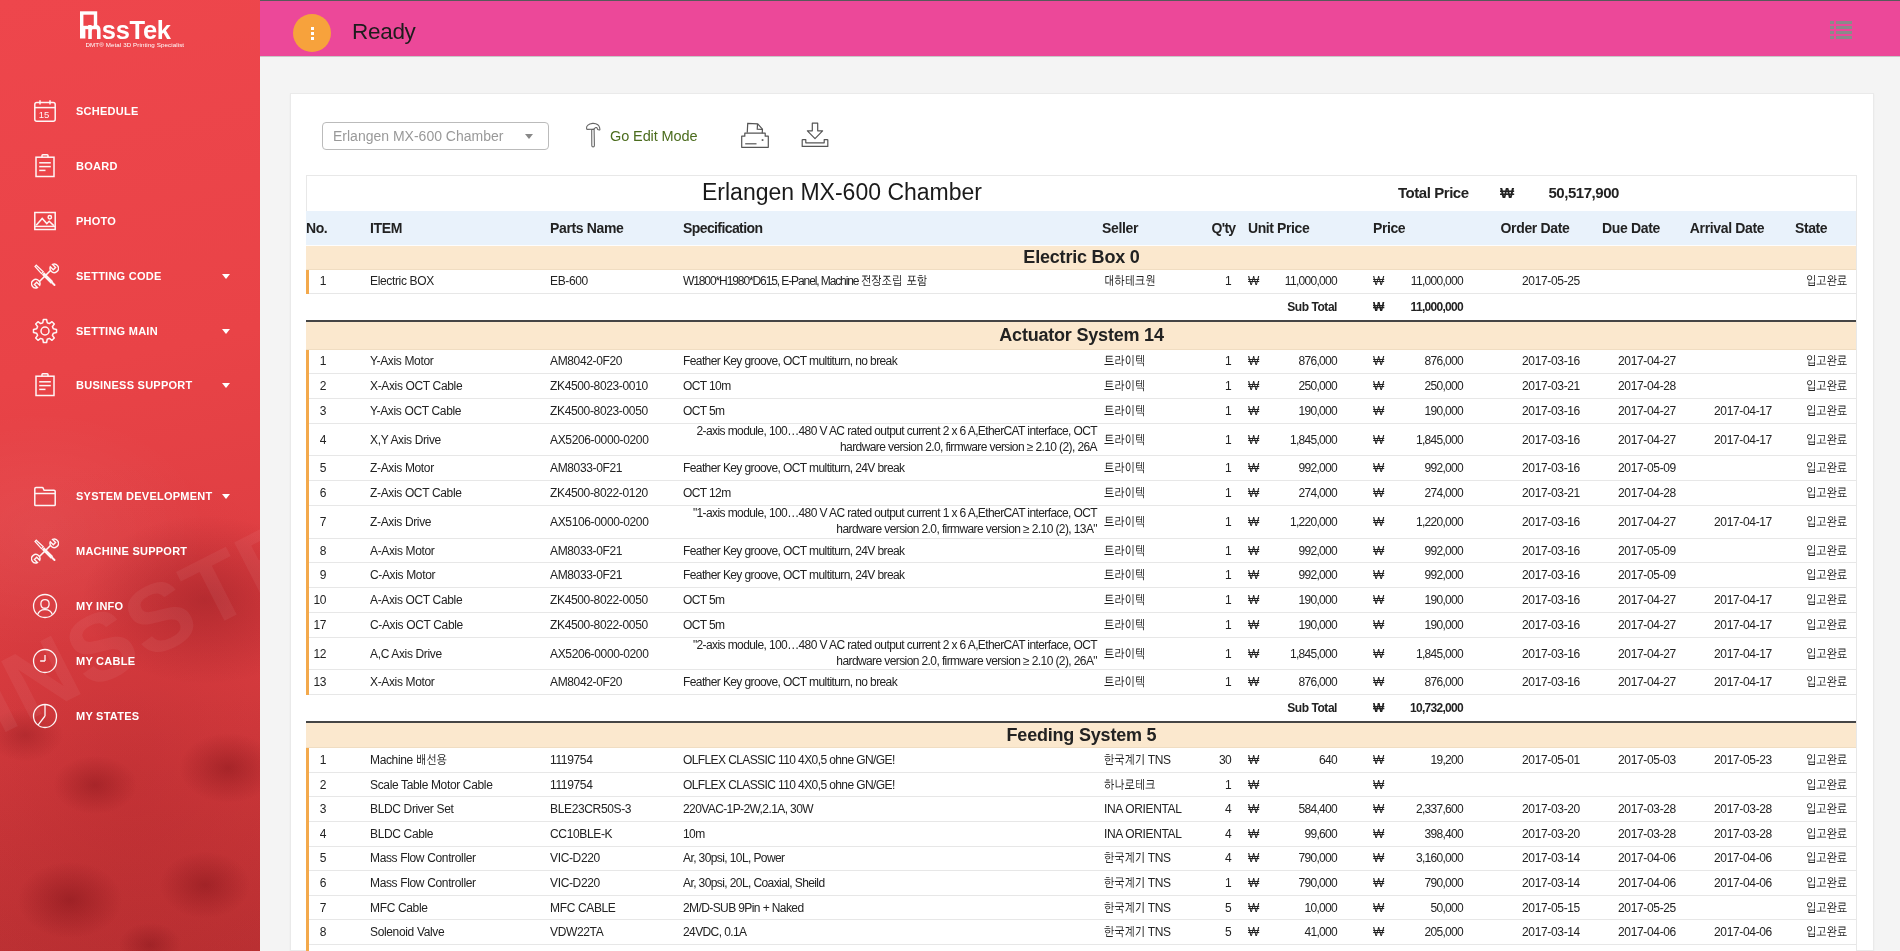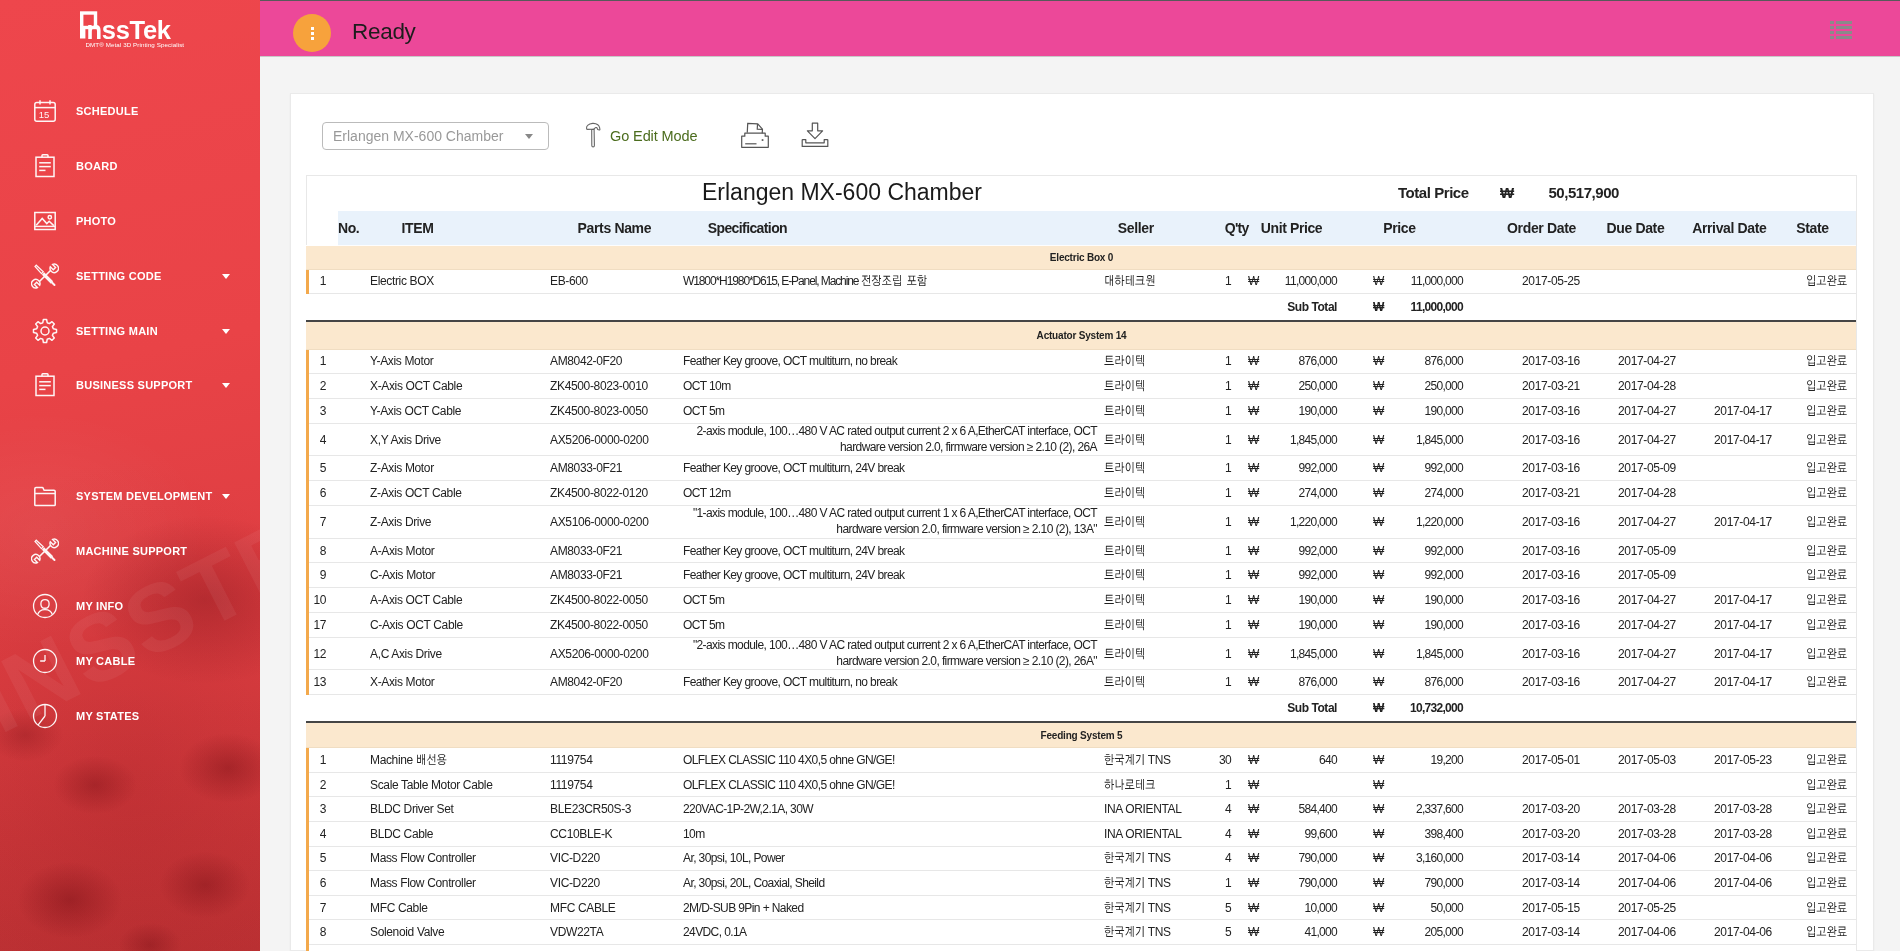--- a/index.html
+++ b/index.html
@@ -43,27 +43,27 @@
 #goedit {position:absolute;left:319px;top:34px;font-size:14.5px;color:#4b6c1d;letter-spacing:-0.1px;}
 
 #tbl {position:absolute;left:15px;top:81px;width:1551px;font-size:12px;color:#222;
   border-top:1px solid #e8e8e8;letter-spacing:-0.45px;}
 #titlerow {position:relative;height:35px;}
 #title {position:absolute;left:0;width:1072px;text-align:center;top:3px;font-size:23px;color:#1a1a1a;letter-spacing:0;}
 #tprice {position:absolute;left:1092px;top:8px;font-size:15px;font-weight:bold;}
 #twon {position:absolute;left:1194px;top:8px;font-size:15px;font-weight:bold;}
 #tamt {position:absolute;left:1236px;width:77px;top:8px;font-size:15px;font-weight:bold;text-align:right;}
 #hdr {display:flex;height:34.5px;background:#e9f2fb;font-weight:bold;font-size:14px;
-  align-items:center;letter-spacing:-0.4px;border-bottom:1.5px solid #fdfdfd;margin-left:32px;}
+  align-items:center;letter-spacing:-0.4px;border-bottom:1.5px solid #fdfdfd;}
 #hdr span{display:block;white-space:nowrap;}
 .row {display:flex;align-items:center;border-bottom:1px solid #e7e7e7;background:#fff;position:relative;}
 .row>span {display:block;white-space:nowrap;overflow:visible;}
 .drow .spec {line-height:15.5px;}
 .sl {white-space:nowrap;text-align:right;}
-.sec {background:#fbe8ce;font-weight:bold;font-size:10px;letter-spacing:-0.2px;text-align:right;display:flex;align-items:center;
+.sec {background:#fbe8ce;font-weight:bold;font-size:18px;letter-spacing:-0.2px;text-align:right;display:flex;align-items:center;
   justify-content:center;border-bottom:1px solid #f0ddc2;}
 .sub {display:flex;align-items:center;background:#fff;border-bottom:2.5px solid #454545;}
 .sub>span {display:block;white-space:nowrap;}
 .c0{width:26px;}
 .c1{width:218px;padding-left:38px;}
 .c2{width:133px;}
 .c3{width:414px;}
 .c4{width:109px;}
 .c5{width:35px;}
 .c6{width:20px;}

